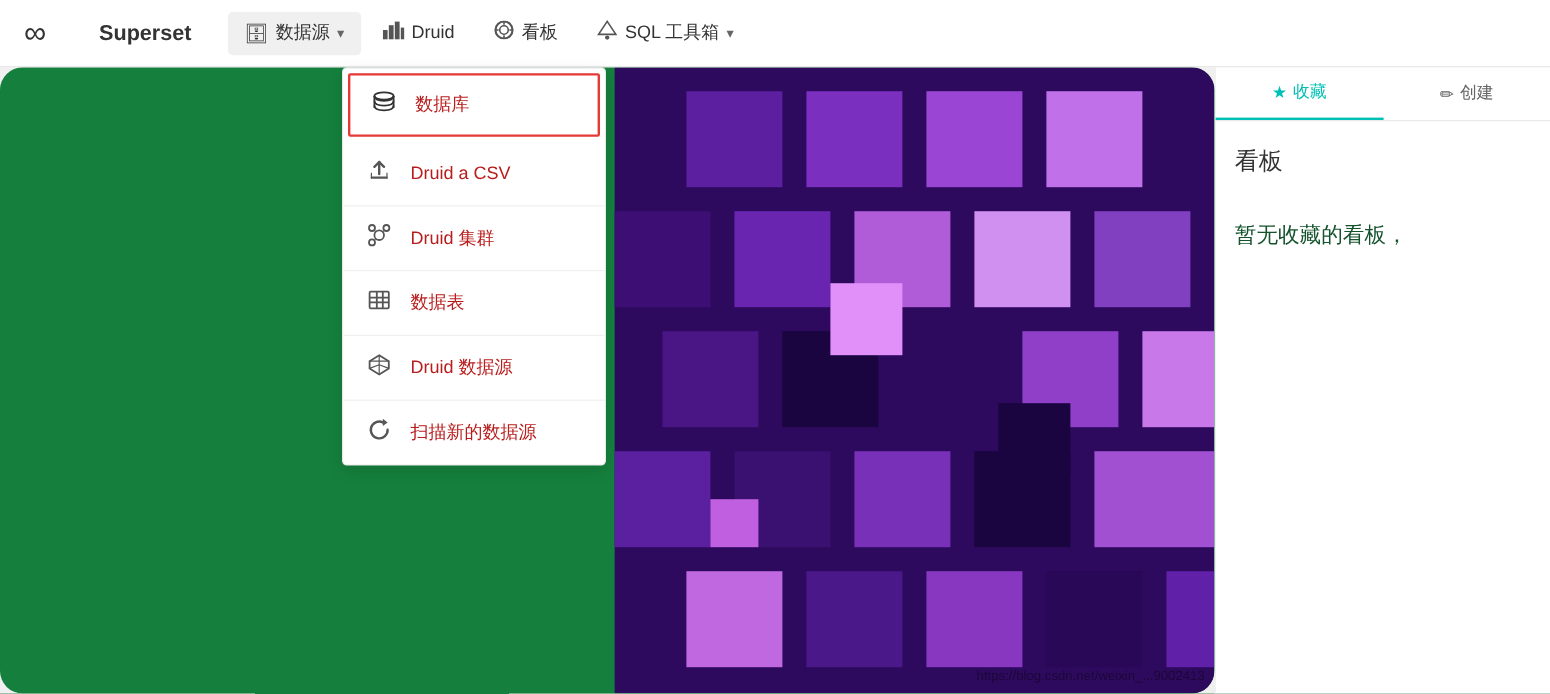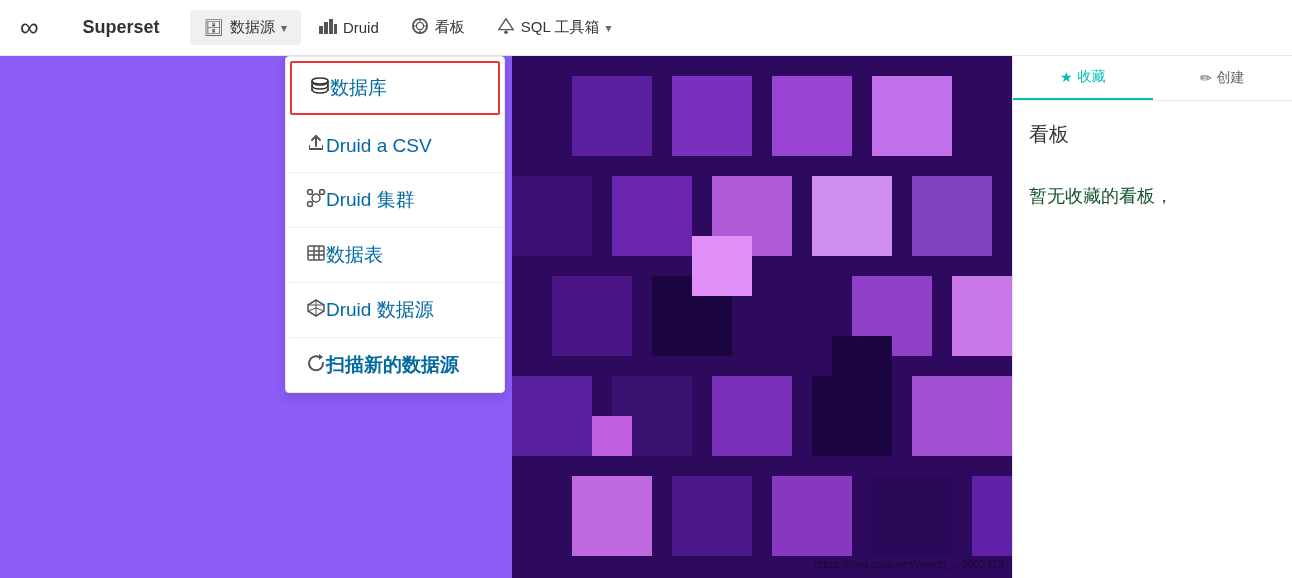--- a/index.html
+++ b/index.html
@@ -77,23 +77,24 @@
     
     .main-content {
       display: flex;
       height: calc(578px - 56px);
       position: relative;
     }
 
     
     .image-area {
       flex: 1;
-      background: #8b5cf6;
+      background: #15803d;
       position: relative;
       overflow: hidden;
+      border-radius: 19px;
     }
 
     .mosaic {
       position: absolute;
       right: 0;
       top: 0;
       width: 500px;
       height: 522px;
     }
 
@@ -156,31 +157,30 @@
       border-radius: 4px;
       box-shadow: 0 4px 12px rgba(0,0,0,0.12);
       width: 220px;
       z-index: 200;
       overflow: hidden;
     }
 
     .dropdown-item {
       display: flex;
       align-items: center;
-      gap: 0;
+      gap: 16px;
       padding: 14px 20px;
-      font-size: 19px;
-      color: #0369a1;
+      font-size: 15px;
+      color: #b91c1c;
       cursor: pointer;
       border-bottom: 1px solid #f0f0f0;
     }
 
     .dropdown-item:last-child {
       border-bottom: none;
-      font-weight: bold;
     }
 
     .dropdown-item.highlighted {
       border: 2px solid #e53935;
       margin: 4px;
       border-radius: 2px;
       padding: 12px 18px;
     }
 
     .dropdown-item-icon {

